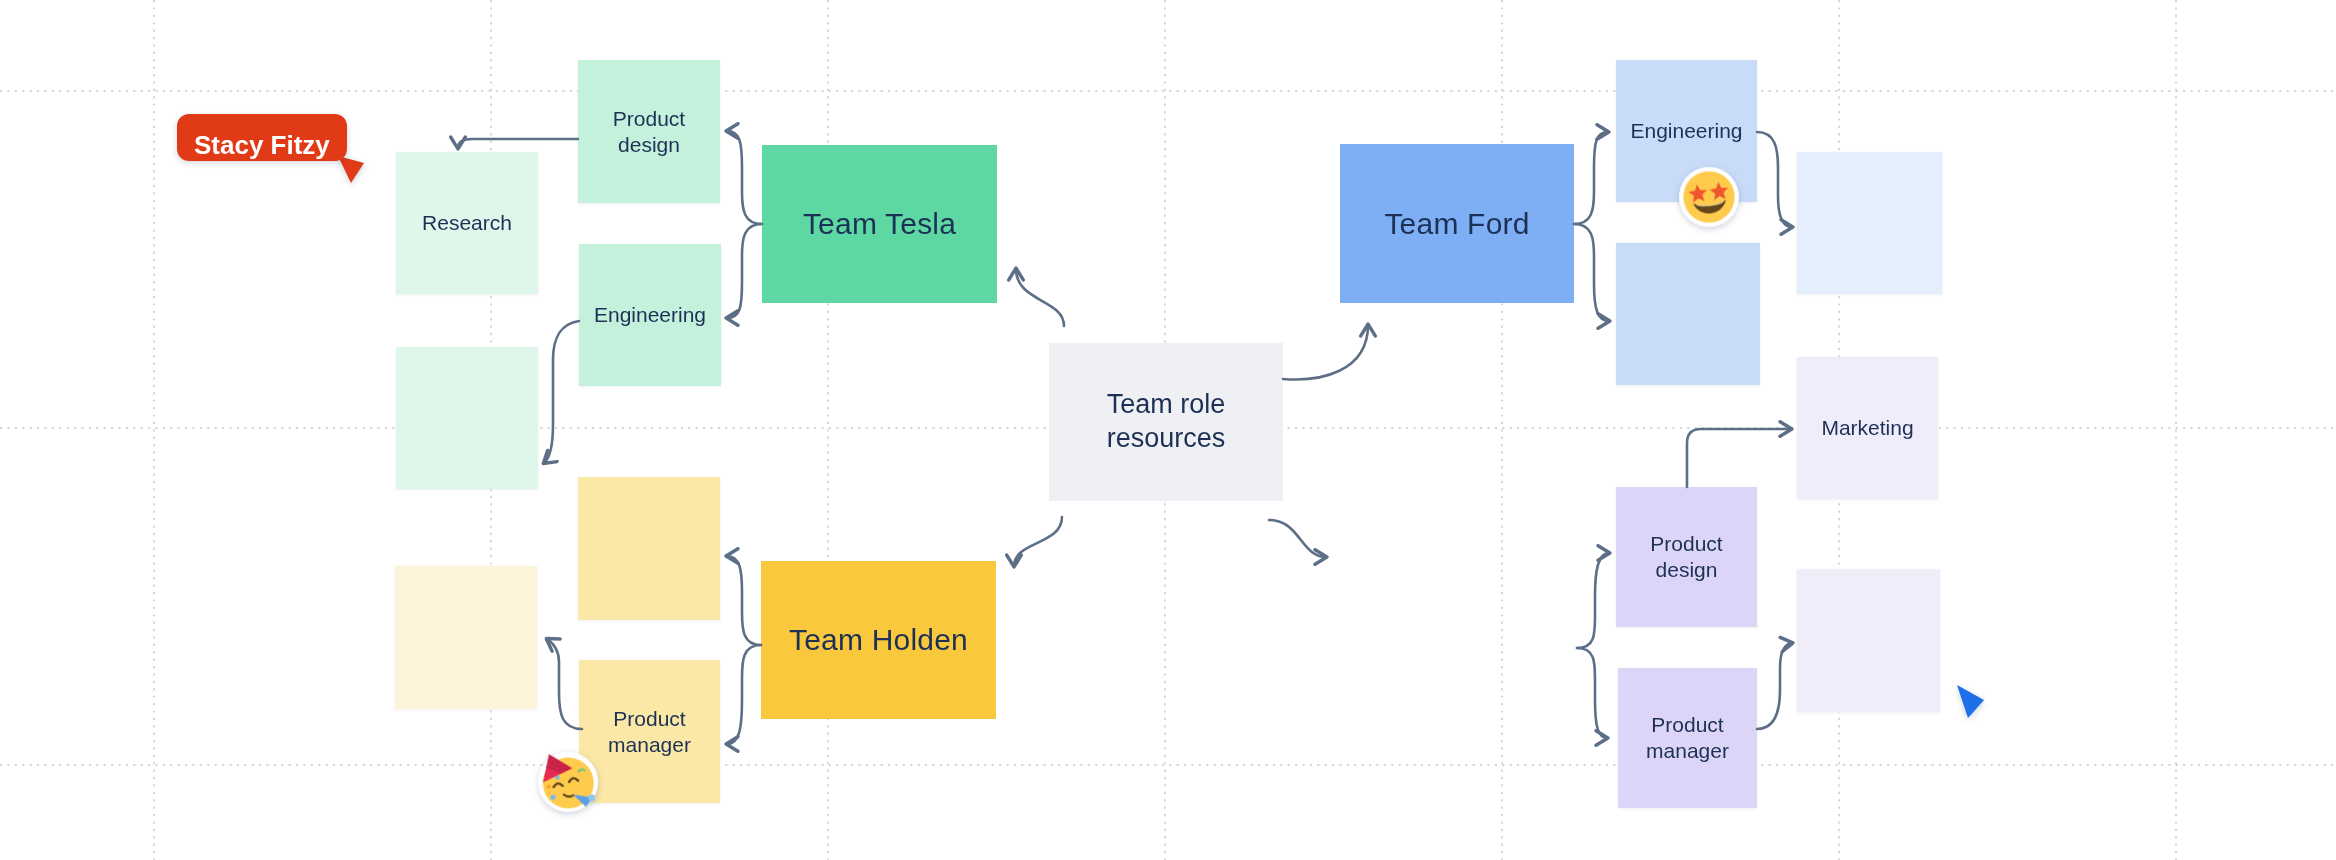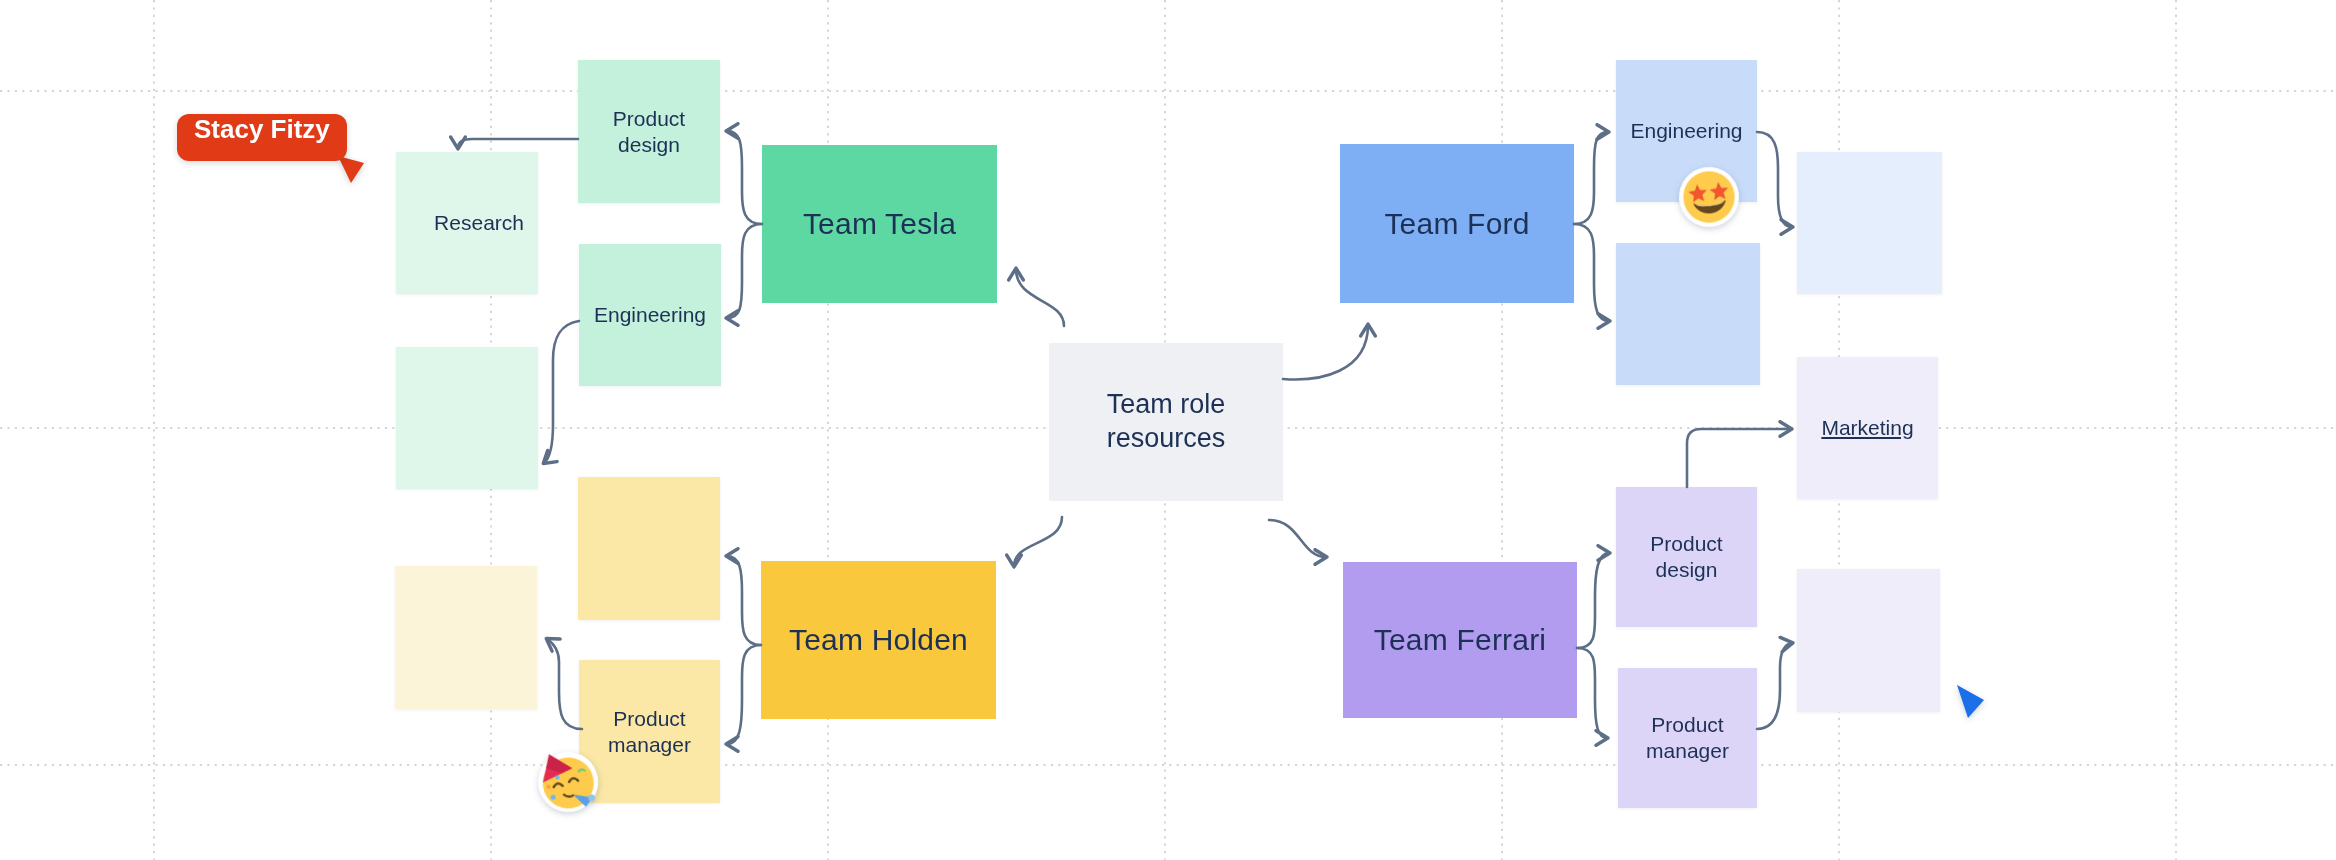--- a/index.html
+++ b/index.html
@@ -15,32 +15,32 @@
   }
   .team{ font-size:30px; font-weight:500; letter-spacing:.2px; }
   .center-node{ font-size:27px; font-weight:500; padding:8px 26px; line-height:1.25;
     background:var(--p-center_gray); }
   .note{ font-size:21px; font-weight:500; line-height:1.22; padding:0 14px;
     box-shadow:0 1px 3px rgba(23,43,77,.07); }
   .bg-team-green{background:var(--p-team_green);}
   .bg-team-blue{background:var(--p-team_blue);}
   .bg-team-yellow{background:var(--p-team_yellow);}
   .bg-team-purple{background:var(--p-team_purple);}
-  .bg-mint-light{background:var(--p-mint_light);justify-content:flex-end;}
+  .bg-mint-light{background:var(--p-mint_light);}
   .bg-mint-mid{background:var(--p-mint_mid);}
   .bg-yellow-mid{background:var(--p-yellow_mid);}
   .bg-yellow-pale{background:var(--p-yellow_pale);}
   .bg-blue-mid{background:var(--p-blue_mid);}
   .bg-blue-light{background:var(--p-blue_light);}
-  .bg-lavender{background:var(--p-lavender_light);text-decoration:underline;}
+  .bg-lavender{background:var(--p-lavender_light);}
   .bg-purple-mid{background:var(--p-purple_mid);}
   .grid-line{ stroke:var(--p-grid); stroke-width:2; stroke-dasharray:2.2 5.2; }
   .conn{ stroke:var(--p-connector); stroke-width:2.6; fill:none; stroke-linecap:round; }
   .cursor-label{
-    position:absolute; display:flex; align-items:flex-start; height:47px;
+    position:absolute; display:flex; align-items:flex-end; height:47px;
     padding:0 17px; border-radius:12px; color:#fff; font-size:26px; font-weight:bold;
     white-space:nowrap; box-shadow:0 2px 6px rgba(23,43,77,.18);
   }
   .cursor-label.stacy{ background:var(--p-cursor_red); }
   .cursor-label.jane{ background:var(--p-cursor_blue); }
   .sticker{ position:absolute; filter:drop-shadow(0 2px 3px rgba(23,43,77,.22)); }
 </style>
 </head>
 <body>
 
@@ -96,23 +96,20 @@
   <div class="node note bg-lavender" style="left:1797px;top:569px;width:143px;height:143px"></div>
 
   <div class="node team bg-team-green" style="left:762px;top:145px;width:235px;height:158px">
       <span>Team Tesla</span>
     </div>
   <div class="node team bg-team-blue" style="left:1340px;top:144px;width:234px;height:159px">
       <span>Team Ford</span>
     </div>
   <div class="node team bg-team-yellow" style="left:761px;top:561px;width:235px;height:158px">
       <span>Team Holden</span>
-    </div>
-  <div class="node team bg-team-purple" style="left:1343px;top:562px;width:234px;height:156px">
-      <span>Team Ferrari</span>
     </div>
   <div class="node center-node" style="left:1049px;top:343px;width:234px;height:158px">
       <span>Team role resources</span>
     </div>
 
   <svg class="layer" width="2336" height="860">
     <defs>
       <marker id="arrow" viewBox="0 0 10 10" refX="7.5" refY="5" markerWidth="7" markerHeight="7" orient="auto-start-reverse">
         <path d="M1.5,1 L8,5 L1.5,9" fill="none" stroke="#5d6e87" stroke-width="1.9" stroke-linecap="round" stroke-linejoin="round"></path>
       </marker>

